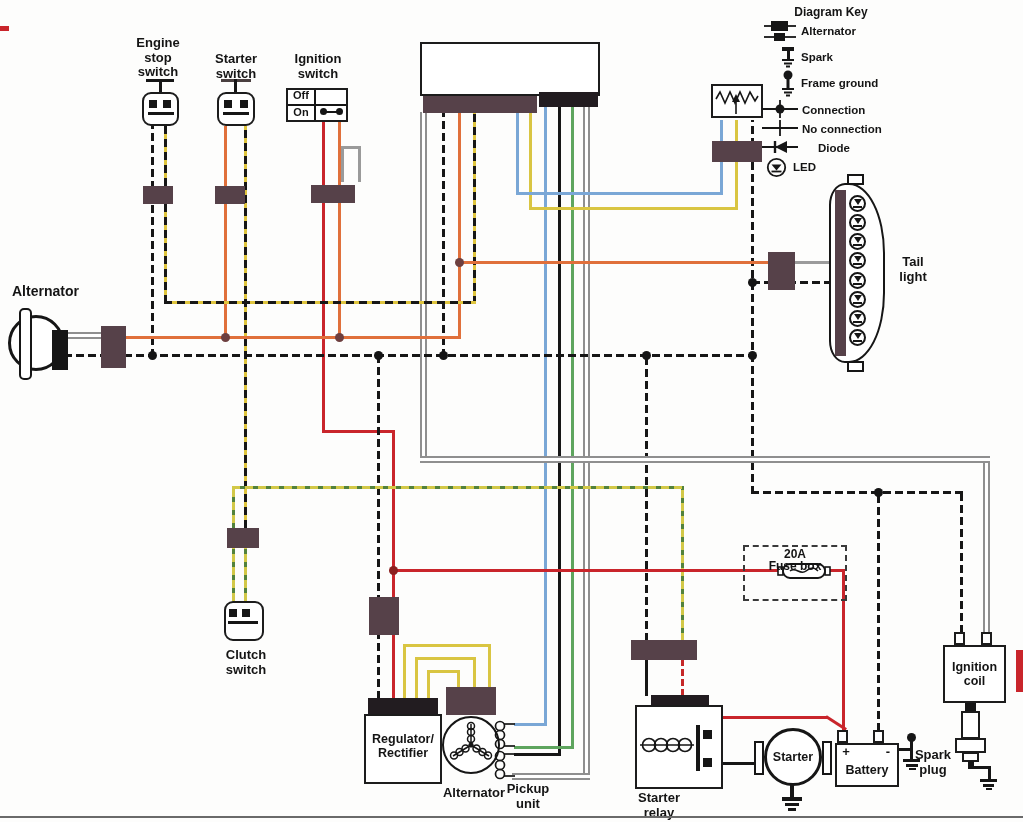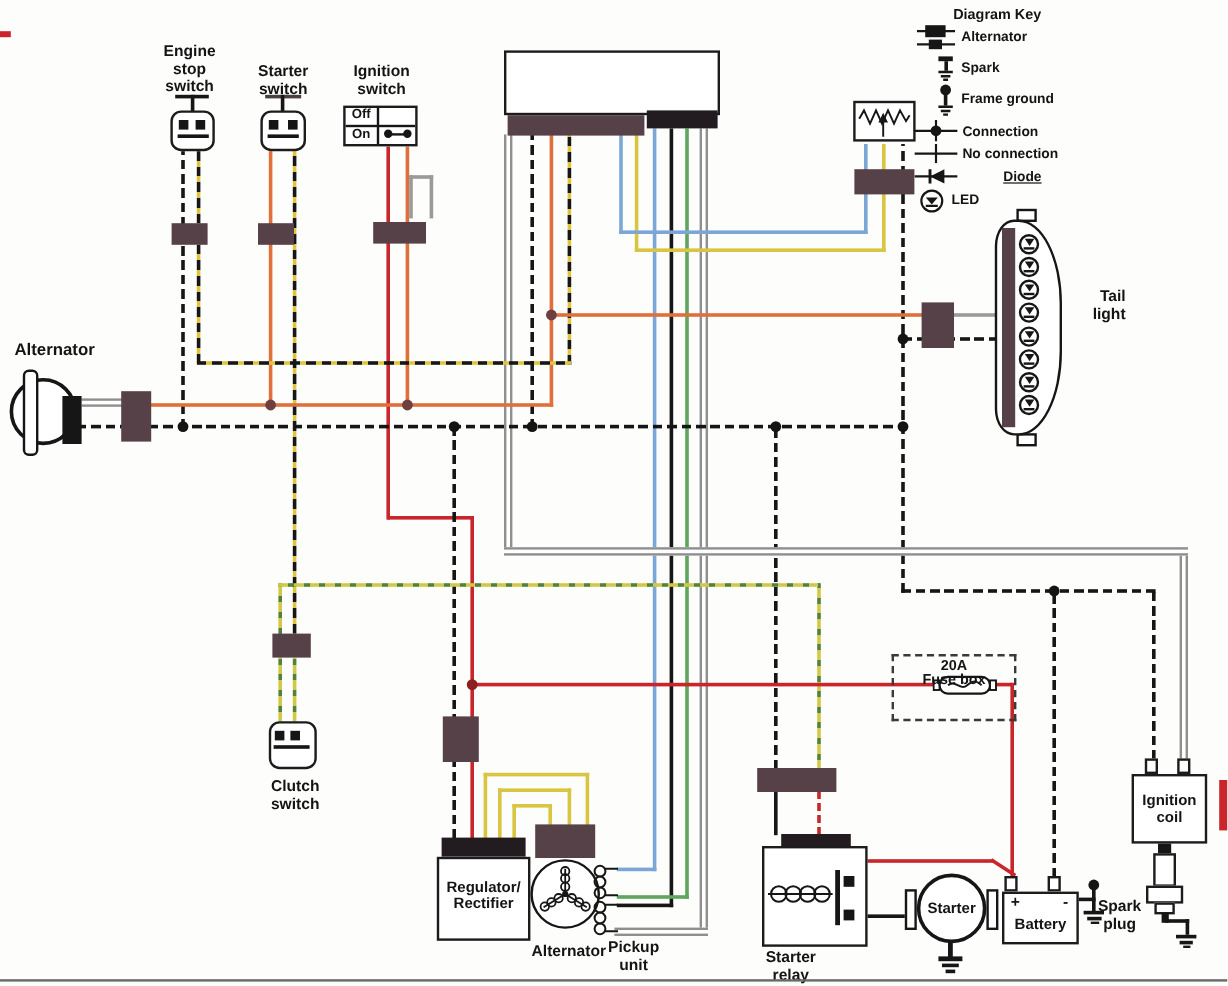--- a/index.html
+++ b/index.html
@@ -232,21 +232,21 @@
       </g>
   </svg>
   <div class="krow" style="left:802px;top:123px;">No connection</div>
   <svg class="c" style="left:762px;top:139px;" width="36" height="16">
     <g stroke="#161616" stroke-width="1.8">
         <line x1="0" y1="8" x2="36" y2="8"></line>
         <line x1="13" y1="2" x2="13" y2="14" stroke-width="2.4"></line>
       </g>
     <polygon points="25,2 25,14 13,8" fill="#161616"></polygon>
   </svg>
-  <div class="krow" style="left:836px;top:142px;text-decoration:underline;">Diode</div>
+  <div class="krow" style="left:818px;top:142px;">Diode</div>
   <svg class="c" style="left:766px;top:157px;" width="21" height="21">
     <circle cx="10.5" cy="10.5" r="8.7" fill="none" stroke="#161616" stroke-width="1.8"></circle>
     <polygon points="5.5,7.5 15.5,7.5 10.5,13.5" fill="#161616"></polygon>
     <line x1="5.5" y1="14.5" x2="15.5" y2="14.5" stroke="#161616" stroke-width="1.8"></line>
   </svg>
   <div class="krow" style="left:793px;top:161px;">LED</div>
 
   <div class="c" style="left:847px;top:174px;width:17px;height:11px;border:2px solid #161616;background:#fff;box-sizing:border-box;"></div>
   <div class="c" style="left:847px;top:361px;width:17px;height:11px;border:2px solid #161616;background:#fff;box-sizing:border-box;"></div>
   <div class="c" style="left:829px;top:183px;width:56px;height:180px;border:2.5px solid #161616;background:#fff;box-sizing:border-box;border-radius:16px 36px 36px 16px / 22px 70px 70px 22px;"></div>
@@ -276,21 +276,21 @@
       <b></b>
     </div>
   <div class="c led" style="left:849px;top:310px;">
       <i></i>
       <b></b>
     </div>
   <div class="c led" style="left:849px;top:329px;">
       <i></i>
       <b></b>
     </div>
-  <div class="c lbl" style="left:888px;top:240px;width:50px;text-align:right;">Tail
+  <div class="c lbl" style="left:888px;top:255px;width:50px;text-align:center;">Tail
 light</div>
 
   <div class="c" style="left:743px;top:545px;width:104px;height:56px;border:2px dashed #3a3a3a;box-sizing:border-box;"></div>
   <div class="c lbl" style="left:743px;top:548px;width:104px;font-size:12px;">20A</div>
   <svg class="c" style="left:777px;top:561px;" width="54" height="20">
     <rect x="1" y="6" width="5" height="8" fill="#fff" stroke="#161616" stroke-width="1.6"></rect>
     <rect x="48" y="6" width="5" height="8" fill="#fff" stroke="#161616" stroke-width="1.6"></rect>
     <rect x="6" y="3" width="42" height="14" rx="7" fill="#fff" stroke="#161616" stroke-width="1.8"></rect>
     <path d="M13 10 C 19 5, 23 15, 29 10 S 38 7, 41 10" fill="none" stroke="#161616" stroke-width="1.6"></path>
   </svg>

